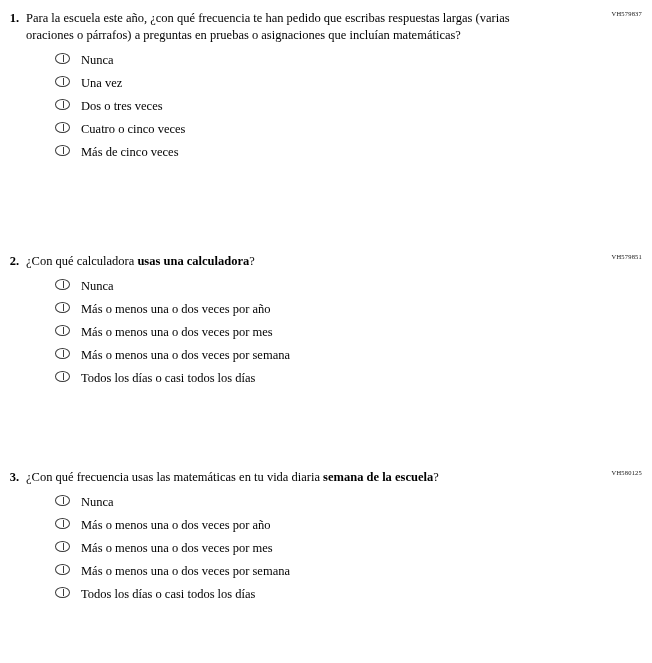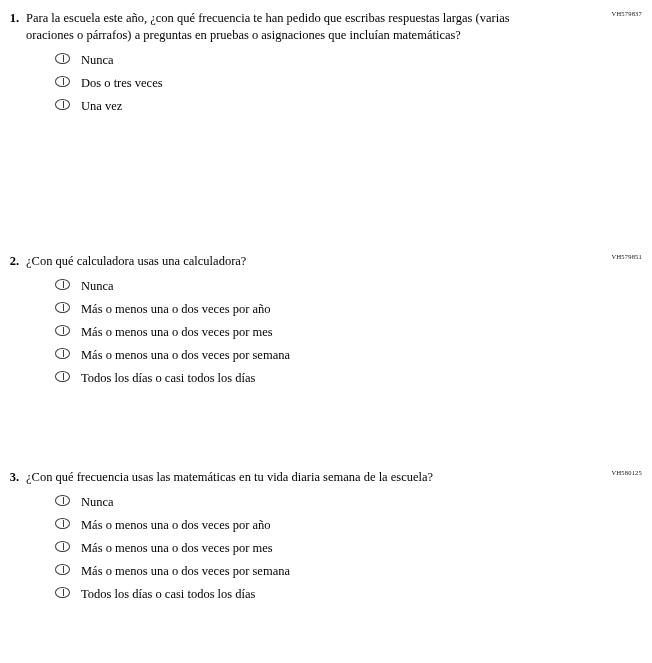--- a/index.html
+++ b/index.html
@@ -48,21 +48,21 @@
     line-height: 17px;
     padding-right: 7px;
     box-sizing: border-box;
   }
   .qtext {
     font-size: 12.5px;
     line-height: 17px;
     max-width: 500px;
   }
   .qtext b {
-    font-weight: normal;
+    font-weight: bold;
   }
   .options {
     margin-top: 9px;
     padding-left: 55px;
   }
   .option {
     display: flex;
     align-items: flex-start;
     height: 23px;
   }
@@ -107,27 +107,39 @@
         <div class="option">
           <span class="bubble">
             <span class="tick"></span>
           </span>
           <span class="opt-label">Nunca</span>
         </div>
         <div class="option">
           <span class="bubble">
             <span class="tick"></span>
           </span>
+          <span class="opt-label">Una vez</span>
+        </div>
+        <div class="option">
+          <span class="bubble">
+            <span class="tick"></span>
+          </span>
           <span class="opt-label">Dos o tres veces</span>
         </div>
         <div class="option">
           <span class="bubble">
             <span class="tick"></span>
           </span>
-          <span class="opt-label">Una vez</span>
+          <span class="opt-label">Cuatro o cinco veces</span>
+        </div>
+        <div class="option">
+          <span class="bubble">
+            <span class="tick"></span>
+          </span>
+          <span class="opt-label">Más de cinco veces</span>
         </div>
       </div>
   </div>
 
   <div class="question-block" id="q2">
     <div class="qid">VH579851</div>
     <div class="qrow">
       <div class="qnum">2.</div>
       <div class="qtext"><span>¿Con qué calculadora </span><b>usas una calculadora</b><span>?</span></div>
     </div>

